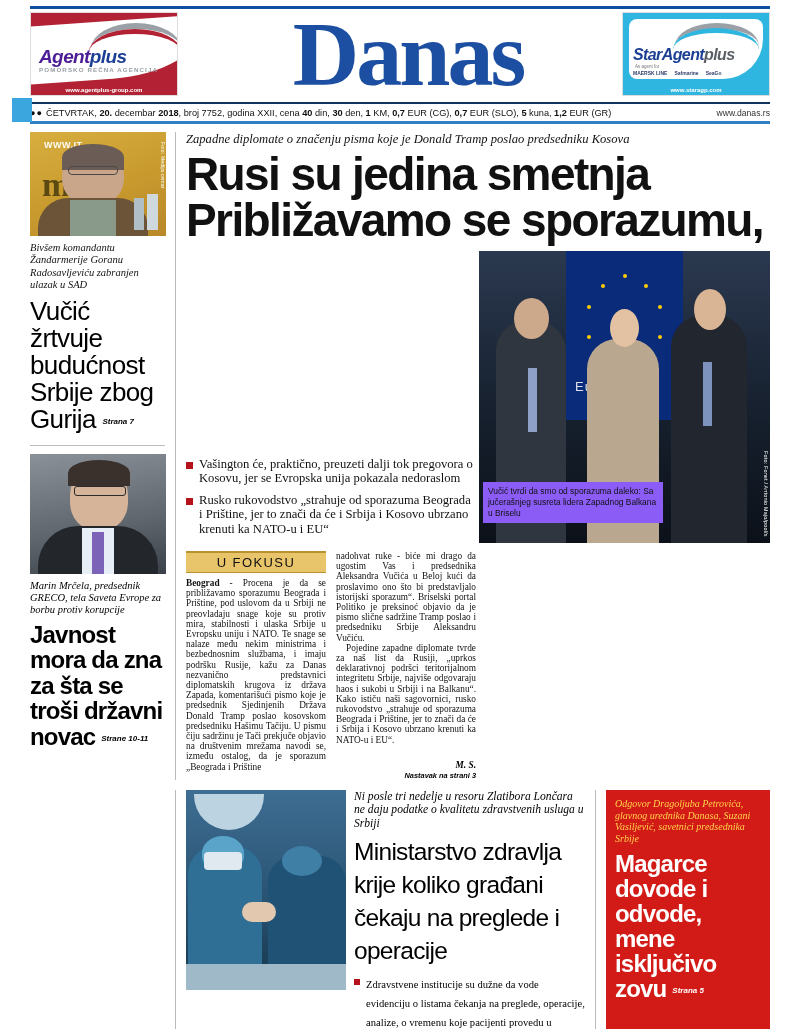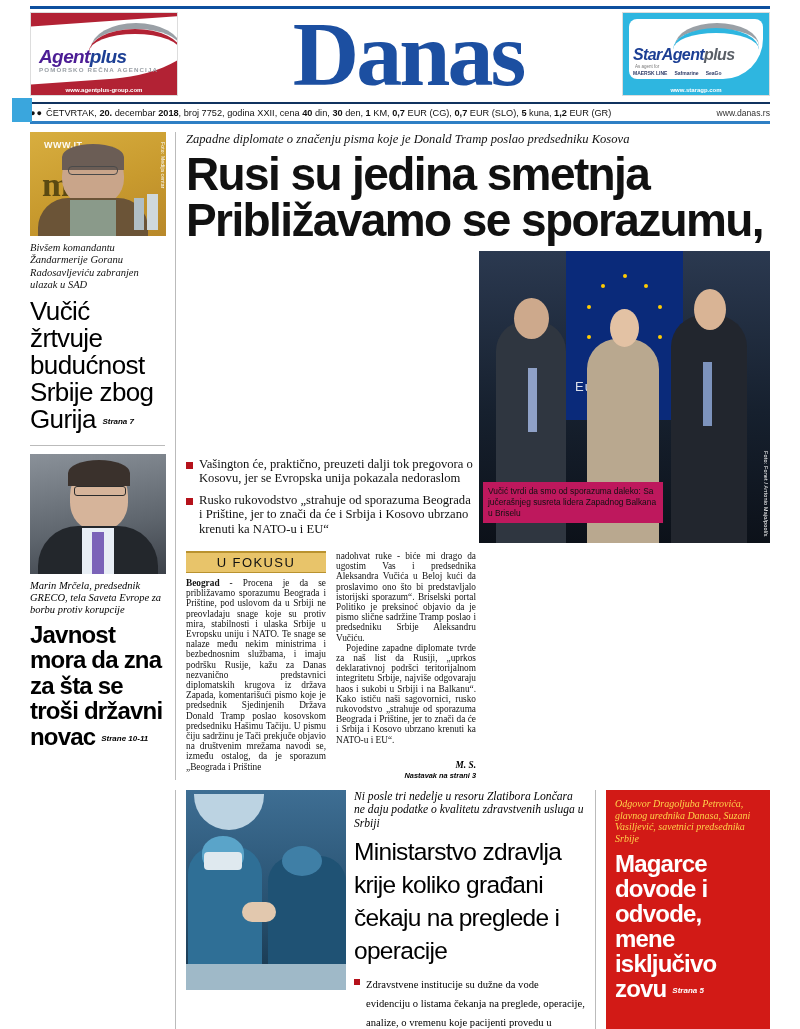--- a/index.html
+++ b/index.html
@@ -185,21 +185,21 @@
     font-size:13px; opacity:.85; letter-spacing:1px; }
   .bigphoto .p1 { position:absolute; left:6%; top:24%; width:24%; height:76%; background:#2f3640; border-radius:30px 30px 0 0;}
   .bigphoto .p1h { position:absolute; left:12%; top:16%; width:12%; height:14%; background:#cda98c; border-radius:50%;}
   .bigphoto .p2 { position:absolute; left:37%; top:30%; width:25%; height:70%; background:#b9a88f; border-radius:30px 30px 0 0;}
   .bigphoto .p2h { position:absolute; left:45%; top:20%; width:10%; height:13%; background:#e3c2a4; border-radius:50%;}
   .bigphoto .p3 { position:absolute; left:66%; top:22%; width:26%; height:78%; background:#22262e; border-radius:32px 32px 0 0;}
   .bigphoto .p3h { position:absolute; left:74%; top:13%; width:11%; height:14%; background:#d9b495; border-radius:50%;}
   .bigphoto .tie1 { position:absolute; left:17%; top:40%; width:3%; height:22%; background:#8fa1c7;}
   .bigphoto .tie3 { position:absolute; left:77%; top:38%; width:3%; height:22%; background:#7d93bd;}
   .photo-caption {
-    position:absolute; left:4px; bottom:20px; width:62%; background:#be185d; color:#111;
+    position:absolute; left:4px; bottom:20px; width:62%; background:#8b5cf6; color:#111;
     font-family:"Liberation Sans", sans-serif; font-size:8.4px; line-height:11px; padding:4px 5px;
   }
   .photo-credit {
     position:absolute; right:1px; bottom:6px; writing-mode:vertical-rl;
     font-family:"Liberation Sans",sans-serif; font-size:5.4px; color:#fff; letter-spacing:.2px;
   }
 
   
   .focus-row { display:flex; gap:10px; margin-top:8px; }
   .focus-col { width:140px; flex:0 0 140px; }

